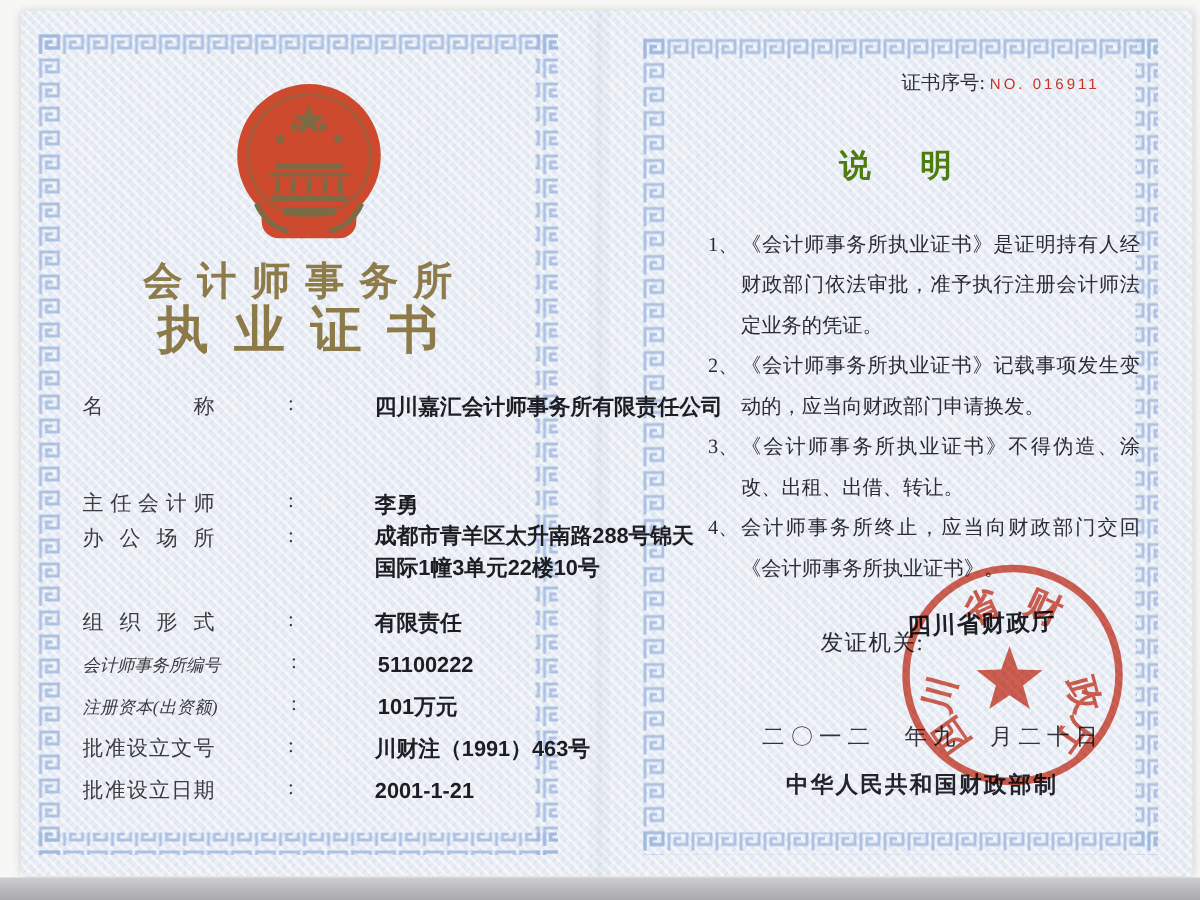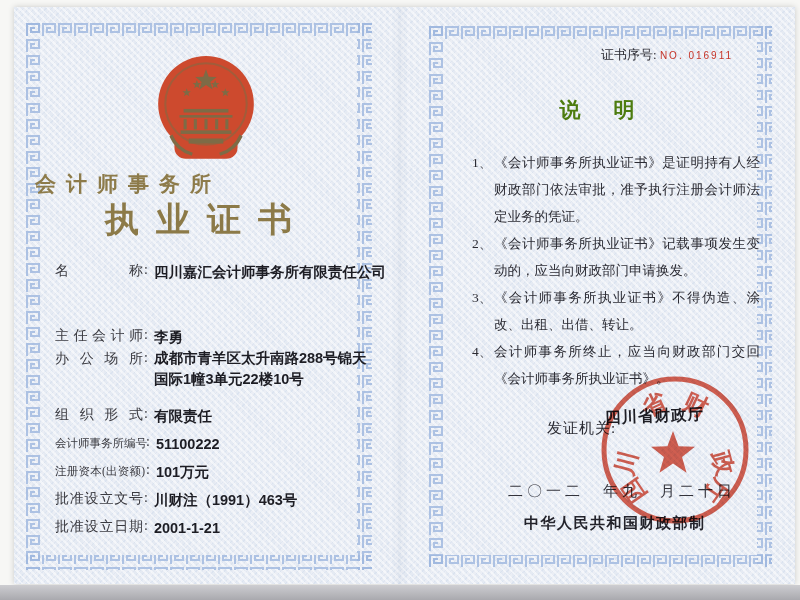--- a/index.html
+++ b/index.html
@@ -13,28 +13,28 @@
       repeating-linear-gradient(90deg, rgba(200,215,235,.12) 0 3px, rgba(255,255,255,.08) 3px 6px),
       #e9edf4;
     box-shadow:0 0 6px rgba(0,0,0,.18);}
   .crease{position:absolute;left:392px;top:7px;width:16px;height:577px;
     background:linear-gradient(90deg,rgba(120,140,170,0) 0%,rgba(120,140,170,.08) 50%,rgba(120,140,170,0) 100%);}
   .bottom-strip{position:absolute;left:0;right:0;bottom:0;height:15px;
     background:linear-gradient(#cdcdd1,#a9a9ae);}
   .frame-svg{position:absolute;}
   
   .emblem{position:absolute;left:150px;top:53px;width:112px;height:114px;}
-  .title-small{position:absolute;left:25px;top:170px;width:347px;
-    font-size:21px;font-weight:bold;letter-spacing:10px;color:#8d7b4a;text-indent:10px;}
+  .title-small{position:absolute;left:25px;top:170px;width:347px;text-align:center;
+    font-size:26px;font-weight:bold;letter-spacing:10px;color:#8d7b4a;text-indent:10px;}
   .title-large{position:absolute;left:25px;top:197px;width:347px;text-align:center;
     font-size:34px;font-weight:bold;letter-spacing:17px;color:#8c7a48;text-indent:17px;}
-  .field-row{position:absolute;left:55px;display:flex;align-items:flex-start;color:#36363c;}
+  .field-row{position:absolute;left:55px;display:flex;align-items:flex-start;color:#36363c;gap:48px;}
   .flabel{display:inline-block;width:88px;font-size:14px;text-align:justify;text-align-last:justify;
     color:#3a3a40;white-space:nowrap;}
-  .flabel.small{font-size:11.5px;width:90px;letter-spacing:0;padding-top:2px;}
+  .flabel.small{font-size:11.5px;width:90px;letter-spacing:0;padding-top:2px;font-style:italic;}
   .fcolon{font-size:14px;margin:0 2px 0 1px;color:#3a3a40;}
   .fvalue{font-family:"Liberation Sans","DejaVu Sans",sans-serif;font-weight:bold;color:#1d1d24;
     font-size:14.5px;margin-left:4px;line-height:1.45;}
   .fvalue.wrap{width:220px;margin-top:-2px;}
   
   .serial-row{position:absolute;left:601px;top:46px;font-size:13px;color:#2e2e36;white-space:nowrap;}
   .serial-num{font-size:10px;color:#c63327;letter-spacing:2px;font-family:"Liberation Sans","DejaVu Sans",sans-serif;}
   .notes-title{position:absolute;left:428px;top:96px;width:344px;text-align:center;
     font-size:21px;font-weight:bold;color:#4d7c0f;letter-spacing:6px;}
   .notes{position:absolute;left:472px;top:149px;width:288px;}

